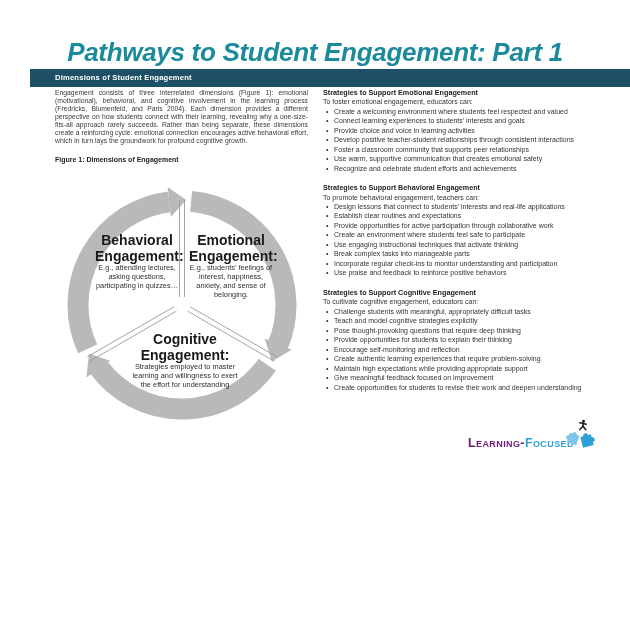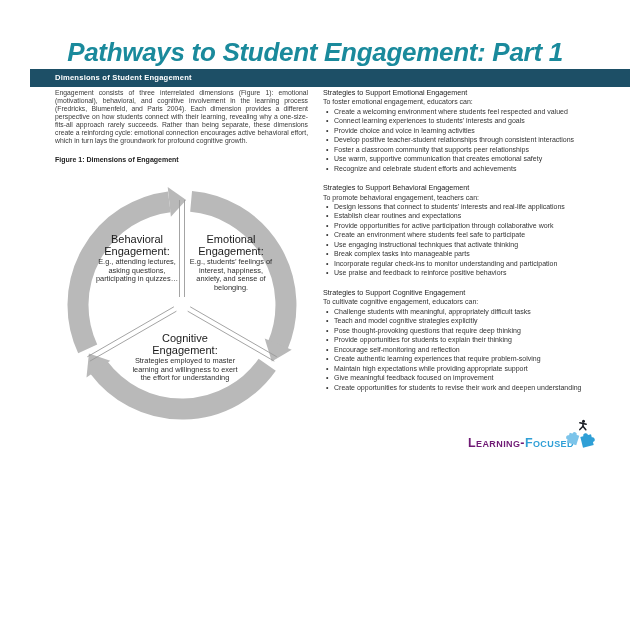--- a/index.html
+++ b/index.html
@@ -18,29 +18,29 @@
     line-height:18px; padding-left:25px; letter-spacing:0.2px;
   }
 
   .left-col { position:absolute; left:55px; top:89px; width:253px; }
   .intro { font-size:6.8px; line-height:1.18; text-align:justify; color:#3a3a3a; }
   .fig-caption { margin-top:11px; font-size:7px; font-weight:bold; color:#222; }
 
   .diagram { position:absolute; left:52px; top:186px; width:260px; height:240px; }
   .diagram svg { position:absolute; left:0; top:0; }
   .seg { position:absolute; text-align:center; }
-  .seg h3 { font-size:11px; font-weight:normal; color:#1a1a1a; line-height:1.12; }
+  .seg h3 { font-size:14px; font-weight:bold; color:#1a1a1a; line-height:1.12; }
   .seg p { margin-top:0; font-size:7.4px; line-height:1.2; color:#2e2e2e; }
   .seg-behavioral { left:43px; top:47px; width:84px; }
   .seg-emotional  { left:137px; top:47px; width:84px; }
   .seg-cognitive  { left:76px; top:146px; width:114px; }
 
   .right-col { position:absolute; left:323px; top:88px; width:270px; }
   .section { margin-bottom:10px; }
-  .section h2 { font-size:7.2px; font-weight:normal; color:#1c1c1c; line-height:1.3; }
+  .section h2 { font-size:7.2px; font-weight:bold; color:#1c1c1c; line-height:1.3; }
   .section .lead { font-size:7px; line-height:1.32; color:#333; }
   .section ul { list-style:none; }
   .section li { position:relative; font-size:7px; line-height:1.36; padding-left:11px; color:#333; }
   .section li::before { content:"\2022"; position:absolute; left:3px; top:0; font-size:7px; color:#333; }
 
   .logo { position:absolute; left:468px; top:419px; width:130px; height:34px; }
   .logo-text {
     position:absolute; left:0; bottom:3px; font-variant:small-caps; font-weight:bold;
     font-size:12.5px; letter-spacing:0.4px; white-space:nowrap;
   }

